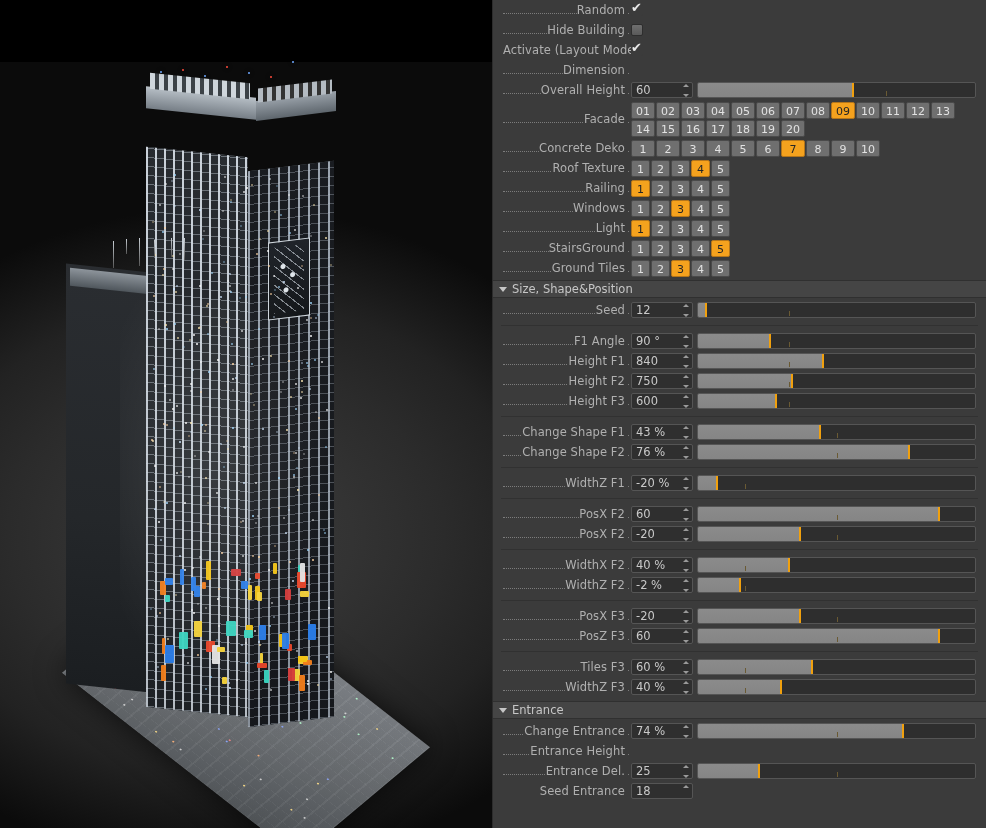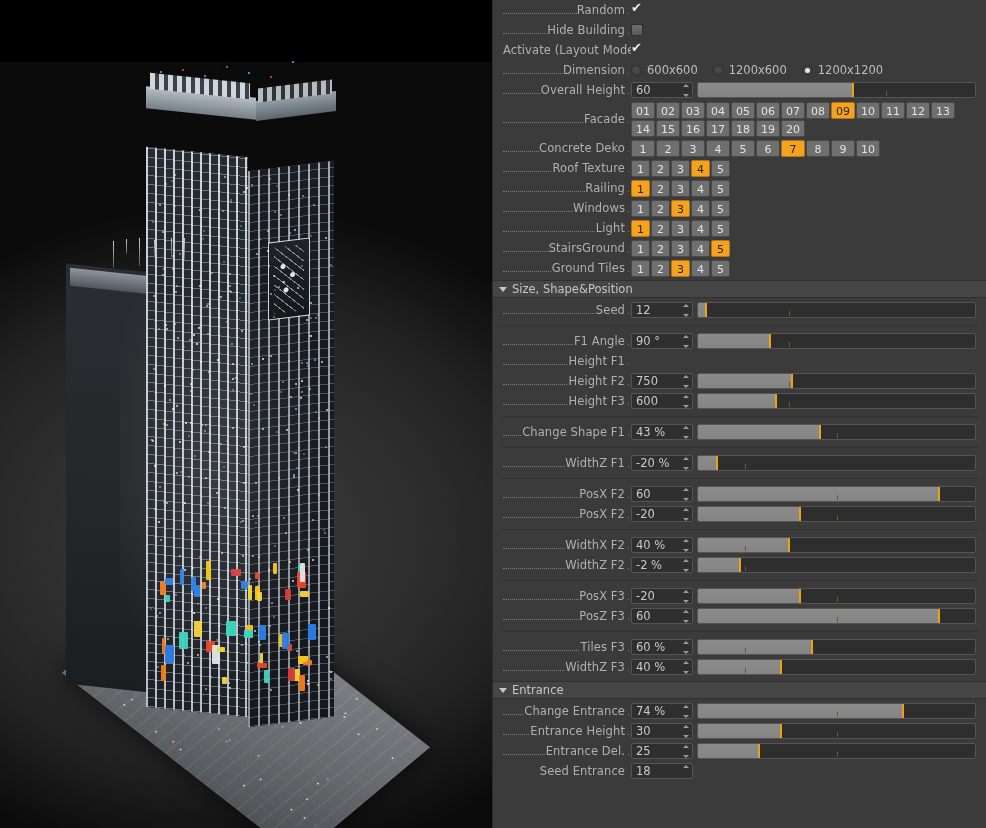--- a/index.html
+++ b/index.html
@@ -688,30 +688,20 @@
           </div>
         </div>
         <div class="row">
           <div class="lbl rt"><span class="dots"></span><span class="txt">Activate (Layout Mode)</span></div>
           <div class="ctl">
             <span class="chk on"></span>
           </div>
         </div>
         <div class="row">
           <div class="lbl rt"><span class="dots"></span><span class="txt">Dimension</span></div>
-          <div class="ctl">
-            <div class="radgrp">
-              <span class="rad"></span>
-              <span class="radlabel">600x600</span>
-              <span class="rad"></span>
-              <span class="radlabel">1200x600</span>
-              <span class="rad on"></span>
-              <span class="radlabel">1200x1200</span>
-            </div>
-          </div>
         </div>
         <div class="row">
           <div class="lbl rt"><span class="dots"></span><span class="txt">Overall Height</span></div>
           <div class="ctl">
             <div class="numfield">
               <span>60</span>
               <span class="spin">
                 <i class="up"></i>
                 <i class="dn"></i>
               </span>
@@ -878,20 +868,34 @@
               </div>
               <div class="slider">
                 <div class="fill" style="width: 26%;"></div>
                 <div class="tick" style="left: 33%;"></div>
                 <div class="mark" style="left: calc(26% - 1px);"></div>
               </div>
             </div>
           </div>
           <div class="row">
             <div class="lbl rt"><span class="dots"></span><span class="txt">Height F1</span></div>
+            <div class="ctl">
+              <div class="numfield">
+                <span>840</span>
+                <span class="spin">
+                  <i class="up"></i>
+                  <i class="dn"></i>
+                </span>
+              </div>
+              <div class="slider">
+                <div class="fill" style="width: 45%;"></div>
+                <div class="tick" style="left: 33%;"></div>
+                <div class="mark" style="left: calc(45% - 1px);"></div>
+              </div>
+            </div>
           </div>
           <div class="row">
             <div class="lbl rt"><span class="dots"></span><span class="txt">Height F2</span></div>
             <div class="ctl">
               <div class="numfield">
                 <span>750</span>
                 <span class="spin">
                   <i class="up"></i>
                   <i class="dn"></i>
                 </span>
@@ -933,20 +937,37 @@
                   <i class="dn"></i>
                 </span>
               </div>
               <div class="slider">
                 <div class="fill" style="width: 44%;"></div>
                 <div class="tick" style="left: 50%;"></div>
                 <div class="mark" style="left: calc(44% - 1px);"></div>
               </div>
             </div>
           </div>
+          <div class="row">
+            <div class="lbl rt"><span class="dots"></span><span class="txt">Change Shape F2</span></div>
+            <div class="ctl">
+              <div class="numfield">
+                <span>76 %</span>
+                <span class="spin">
+                  <i class="up"></i>
+                  <i class="dn"></i>
+                </span>
+              </div>
+              <div class="slider">
+                <div class="fill" style="width: 76%;"></div>
+                <div class="tick" style="left: 50%;"></div>
+                <div class="mark" style="left: calc(76% - 1px);"></div>
+              </div>
+            </div>
+          </div>
         </div>
         <div class="sep"></div>
         <div class="grp">
           <div class="row">
             <div class="lbl rt"><span class="dots"></span><span class="txt">WidthZ F1</span></div>
             <div class="ctl">
               <div class="numfield">
                 <span>-20 %</span>
                 <span class="spin">
                   <i class="up"></i>
@@ -1126,34 +1147,20 @@
               </div>
               <div class="slider">
                 <div class="fill" style="width: 74%;"></div>
                 <div class="tick" style="left: 50%;"></div>
                 <div class="mark" style="left: calc(74% - 1px);"></div>
               </div>
             </div>
           </div>
           <div class="row">
             <div class="lbl rt"><span class="dots"></span><span class="txt">Entrance Height</span></div>
-            <div class="ctl">
-              <div class="numfield">
-                <span>30</span>
-                <span class="spin">
-                  <i class="up"></i>
-                  <i class="dn"></i>
-                </span>
-              </div>
-              <div class="slider">
-                <div class="fill" style="width: 30%;"></div>
-                <div class="tick" style="left: 50%;"></div>
-                <div class="mark" style="left: calc(30% - 1px);"></div>
-              </div>
-            </div>
           </div>
           <div class="row">
             <div class="lbl rt"><span class="dots"></span><span class="txt">Entrance Del.</span></div>
             <div class="ctl">
               <div class="numfield">
                 <span>25</span>
                 <span class="spin">
                   <i class="up"></i>
                   <i class="dn"></i>
                 </span>

